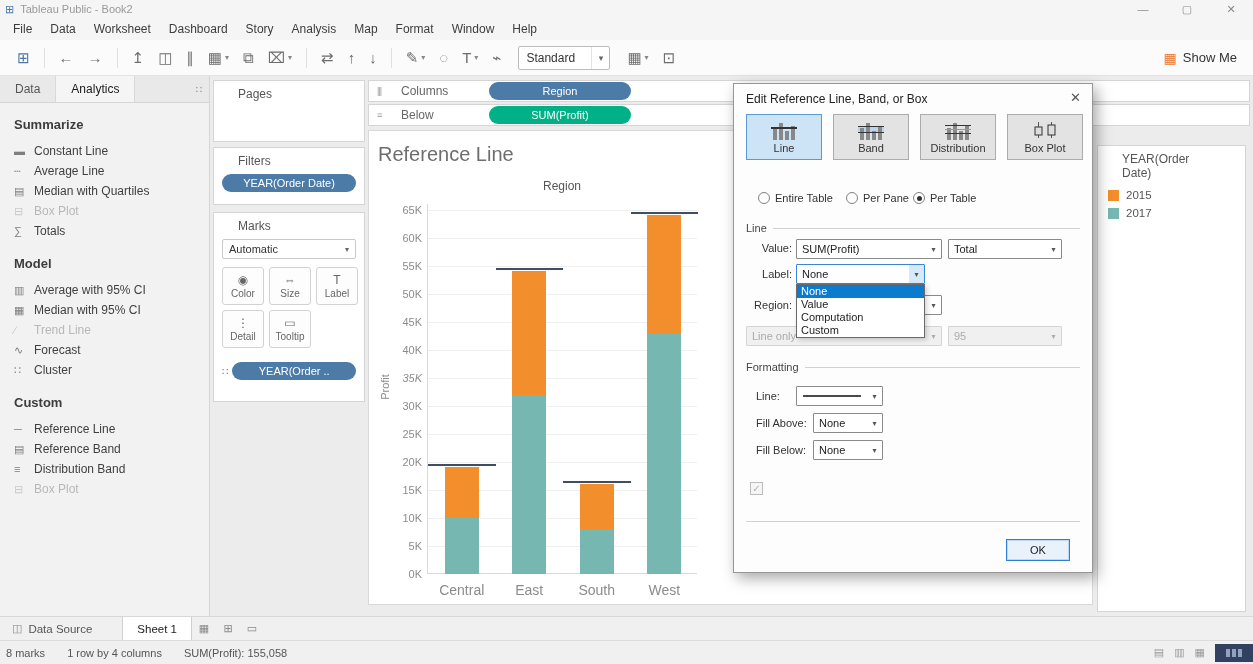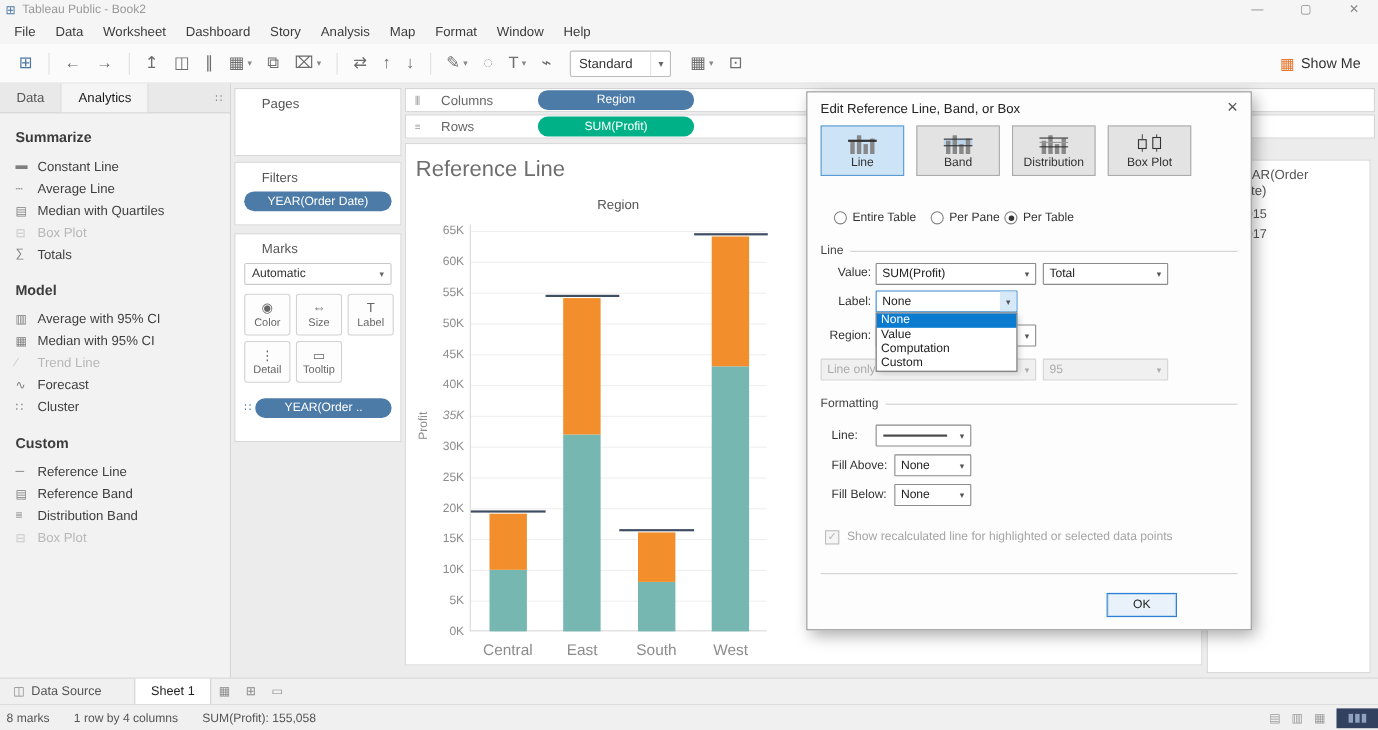--- a/index.html
+++ b/index.html
@@ -84,21 +84,21 @@
   .bar{position:absolute}
   .refline{position:absolute;height:2px;background:#3f4e63}
 
   
   #legend-card{position:absolute;left:1097px;top:145px;width:149px;height:467px;background:#fff;border:1px solid #d5d5d5}
   #legend-items{padding-top:2px}
   .legend-item{display:flex;align-items:flex-end;gap:7px;padding:3px 10px;font-size:11.5px;color:#555}
   .legend-chip{width:11px;height:11px;display:inline-block}
 
   
-  #dialog{position:absolute;left:733px;top:83px;width:405px;height:490px;background:#fdfdfd;border:1px solid #969696;box-shadow:4px 5px 14px rgba(0,0,0,.35);z-index:10}
+  #dialog{position:absolute;left:733px;top:83px;width:360px;height:490px;background:#fdfdfd;border:1px solid #969696;box-shadow:4px 5px 14px rgba(0,0,0,.35);z-index:10}
   #dialog-title{position:absolute;left:12px;top:8px;font-size:12px;color:#222}
   #dialog-close{position:absolute;right:11px;top:6px;font-size:13px;color:#555}
   .dtab{position:absolute;top:30px;width:76px;height:46px;border:1px solid #ababab;background:#e3e3e3;display:flex;flex-direction:column;align-items:center;justify-content:center;gap:2px}
   .dtab.active{background:#cde3f6;border-color:#5b9bd5}
   .dtab .dtlabel{font-size:11px;color:#333}
   .dtab .dticon svg{display:block}
   .dgroup{position:absolute;left:12px;right:12px;display:flex;align-items:center;gap:6px}
   .dgroup .gtitle{font-size:11px;color:#444}
   .dgroup .gline{flex:1;height:1px;background:#d2d2d2}
   .dlabel{position:absolute;left:10px;width:48px;text-align:right;font-size:11px;color:#333}
@@ -360,21 +360,21 @@
 
   <div class="shelf" id="columns-shelf">
     <span class="sicon">|||</span>
     <span class="slabel">Columns</span>
     <div id="columns-pills" style="display:flex">
         <div class="pill blue">Region</div>
       </div>
   </div>
   <div class="shelf" id="rows-shelf">
     <span class="sicon">≡</span>
-    <span class="slabel">Rows</span>
+    <span class="slabel">Below</span>
     <div id="rows-pills" style="display:flex">
         <div class="pill green">SUM(Profit)</div>
       </div>
   </div>
 
   <div id="sheet">
     <div id="sheet-title">Reference Line</div>
     <div id="col-header">Region</div>
     <div id="ylab">Profit</div>
     <div id="plot">
@@ -504,21 +504,20 @@
     </div>
 
     <div class="flabel" style="top:360px">Fill Below:</div>
     <div class="combo" style="left:79px;top:356px;width:70px">
       <span class="cval">None</span>
       <span class="ccaret">▾</span>
     </div>
 
     <div id="recalc-row">
       <span id="recalc-cb">✓</span>
-      <span id="recalc-text">Show recalculated line for highlighted or selected data points</span>
     </div>
 
     <div id="dialog-hr"></div>
     <div id="ok-button">OK</div>
   <div class="dtab active" style="left: 12px;">
         <div class="dticon">
           <svg width="30" height="20" viewBox="0 0 30 20">
             <rect x="4" y="8" width="4" height="12" fill="#888"></rect>
             <rect x="10" y="3" width="4" height="17" fill="#888"></rect>
             <rect x="16" y="11" width="4" height="9" fill="#888"></rect>

